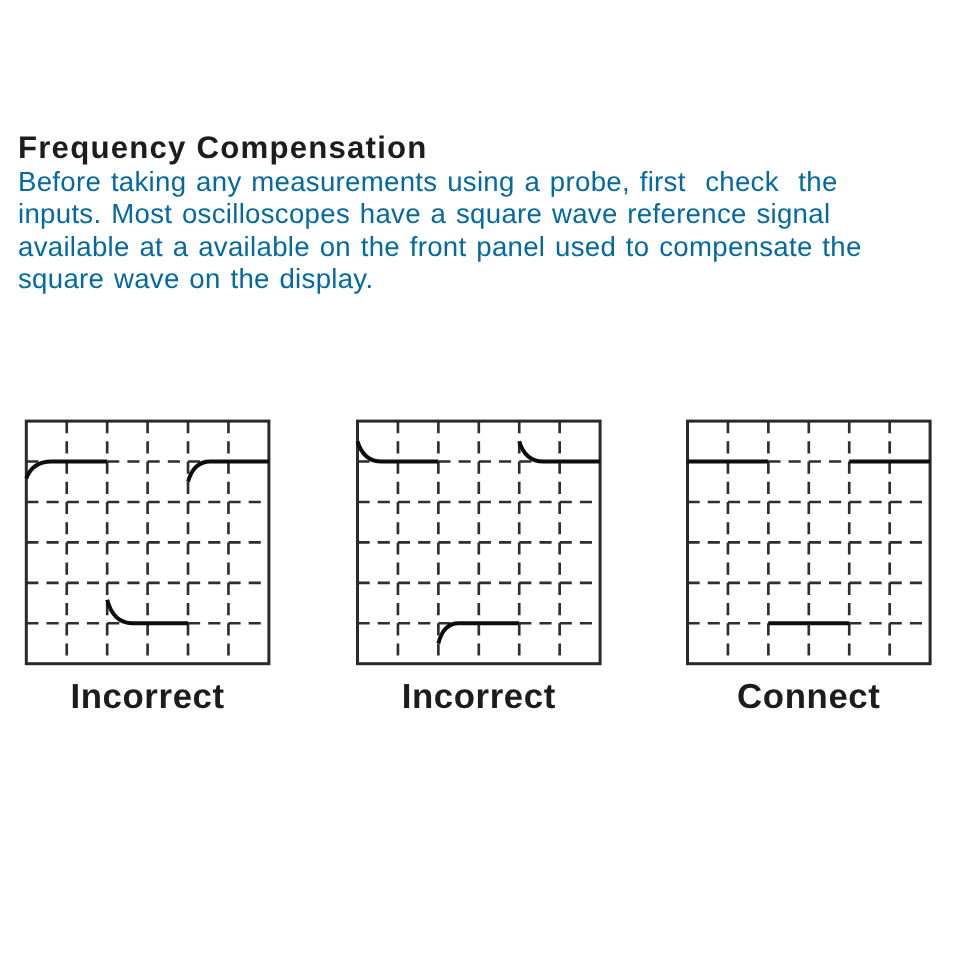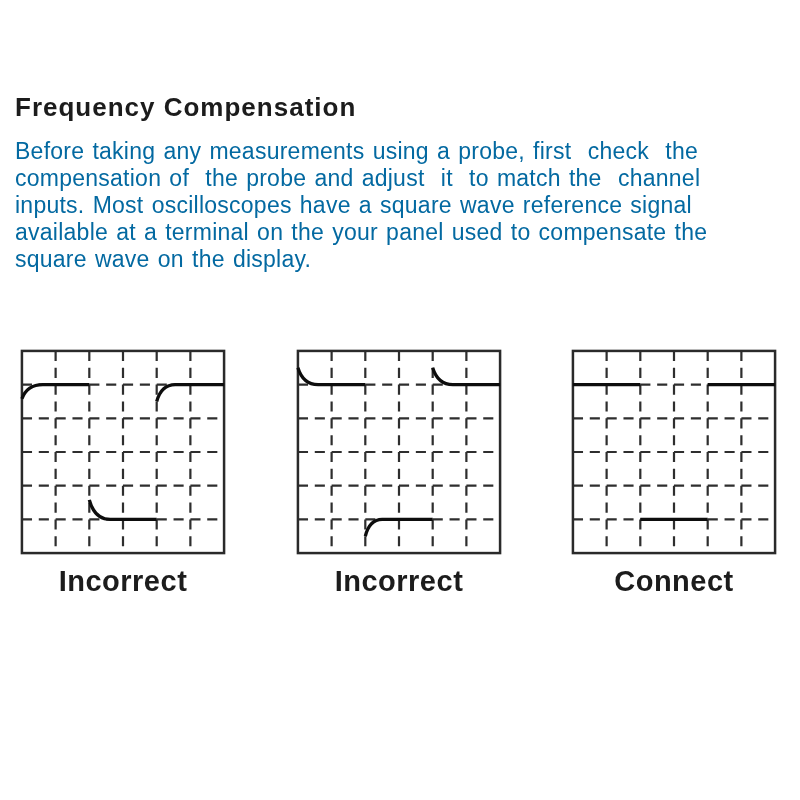--- a/index.html
+++ b/index.html
@@ -16,21 +16,21 @@
     color: #1c1c1c;
   }
   .sheet {
     position: absolute;
     inset: 0;
     background: #ffffff;
   }
   .heading {
     position: absolute;
     left: 15px;
-    top: 92px;
+    top: 108px;
     margin: 0;
     font-size: 26px;
     font-weight: bold;
     letter-spacing: 1px;
     color: #1c1c1c;
     white-space: pre;
   }
   .paragraph {
     position: absolute;
     left: 15px;
@@ -75,23 +75,22 @@
     color: #1c1c1c;
   }
 </style>
 </head>
 <body>
 
 <div class="sheet">
   <h1 class="heading">Frequency Compensation</h1>
   <div class="paragraph" id="paragraph">
       <div class="line">Before taking any measurements using a probe, first  check  the</div>
-      <div class="line">compensation of  the probe and adjust  it  to match the  channel</div>
       <div class="line">inputs. Most oscilloscopes have a square wave reference signal</div>
-      <div class="line">available at a terminal on the your panel used to compensate the</div>
+      <div class="line">available at a available on the front panel used to compensate the</div>
       <div class="line">square wave on the display.</div>
     </div>
   <div class="figures" id="figures">
       <div class="figure" id="fig-0">
         <svg viewBox="-2 -2 214 214">
           <path d="M 35 0 V 210 M 70 0 V 210 M 105 0 V 210 M 140 0 V 210 M 175 0 V 210 M 0 35 H 210 M 0 70 H 210 M 0 105 H 210 M 0 140 H 210 M 0 175 H 210 " fill="none" stroke="#2e2e2e" stroke-width="2.3" stroke-dasharray="10.5 7"></path>
           <rect x="0" y="0" width="210" height="210" fill="none" stroke="#2a2a2a" stroke-width="2.6"></rect>
           <path d="M 0 49.7 Q 5.425 35 21.7 35 L 70 35 M 70 154.7 Q 75.425 175 91.7 175 L 140 175 M 140 52.5 Q 144.8125 35 159.25 35 L 210 35 " fill="none" stroke="#0d0d0d" stroke-width="3.4" stroke-linecap="butt"></path>
         </svg>
         <div class="caption">Incorrect</div>

